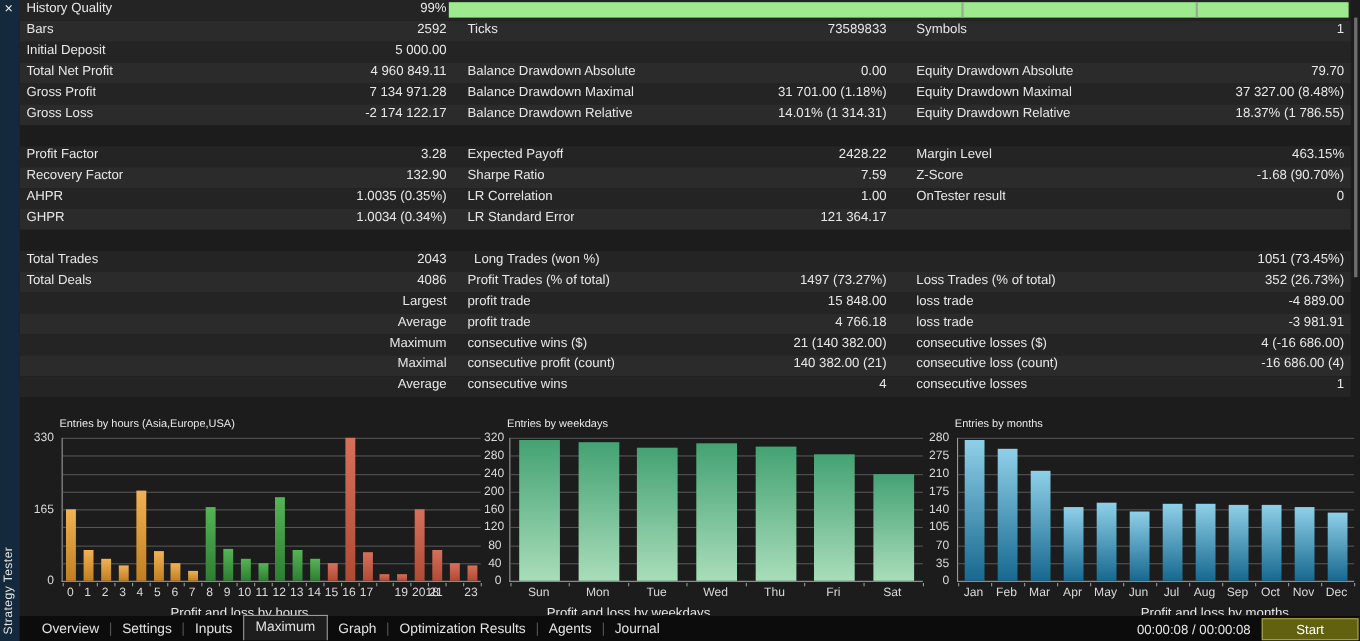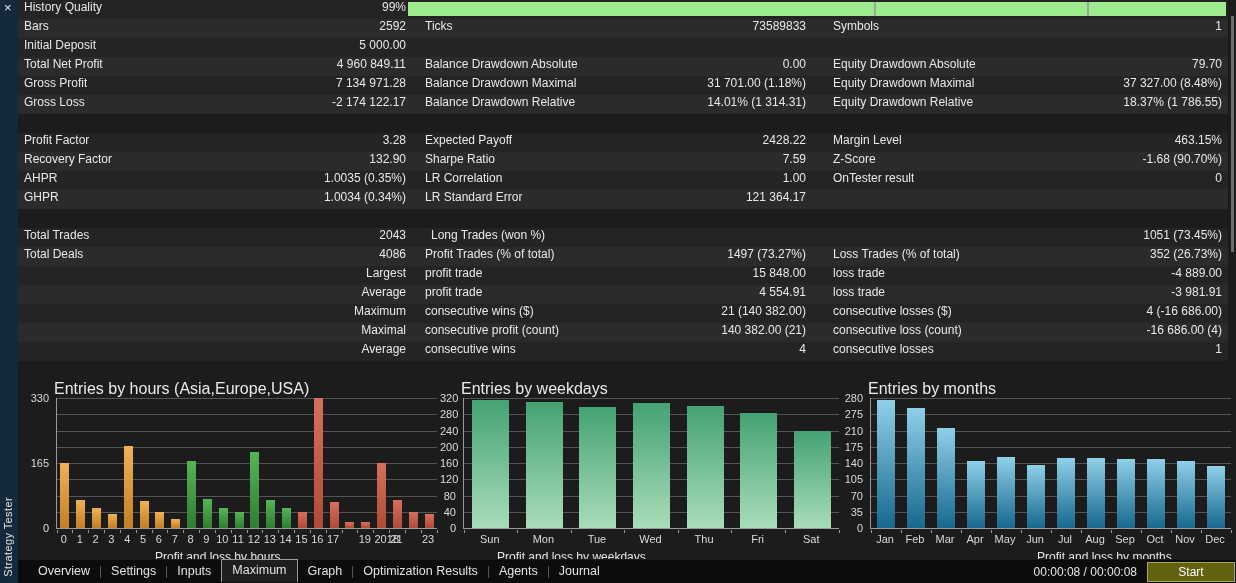--- a/index.html
+++ b/index.html
@@ -28,21 +28,21 @@
   .lbl{white-space:nowrap;overflow:hidden;}
   .val{white-space:nowrap;text-align:right;padding-left:8px;}
   .pbar{position:absolute;left:390px;right:2px;top:2px;bottom:3px;}
   .pseg{position:absolute;top:0;bottom:0;width:2px;}
   
   .charts{position:absolute;left:0;top:378px;width:1236px;height:183px;}
   .chart{position:absolute;top:2px;}
   #chartp0{left:20px;width:418px;}
   #chartp1{left:440px;width:400px;}
   #chartp2{left:844px;width:388px;}
-  .chart-title{height:18px;font-size:16px;color:#EAEAEA;white-space:nowrap;}
+  .chart-title{height:18px;font-size:10px;color:#EAEAEA;white-space:nowrap;}
   .chart-body{position:relative;height:150px;}
   .plot{position:absolute;top:0;border-left:1px solid #9A9A9A;border-bottom:1px solid #9A9A9A;}
   .grid{position:absolute;left:0;right:0;height:1px;background:#545454;}
   .bar{position:absolute;bottom:0;}
   .ylab{position:absolute;font-size:11px;color:#DADADA;text-align:right;}
   .xlabels{position:absolute;height:14px;}
   .xlab{position:absolute;top:1px;font-size:11px;color:#DADADA;transform:translateX(-50%);white-space:nowrap;}
   .tick{position:absolute;width:1px;height:3px;background:#9A9A9A;}
   .clipped{position:absolute;height:8px;overflow:hidden;font-size:12px;color:#E6E6E6;line-height:12px;white-space:nowrap;}
   
@@ -260,21 +260,21 @@
           <span class="val">-4 889.00</span>
         </div>
       </div>
       <div class="srow light">
         <div class="sec secA">
           <span class="lbl"></span>
           <span class="val">Average</span>
         </div>
         <div class="sec secB">
           <span class="lbl">profit trade</span>
-          <span class="val">4 554.91</span>
+          <span class="val">4 766.18</span>
         </div>
         <div class="sec secC">
           <span class="lbl">loss trade</span>
           <span class="val">-3 981.91</span>
         </div>
       </div>
       <div class="srow dark">
         <div class="sec secA">
           <span class="lbl"></span>
           <span class="val">Maximum</span>

